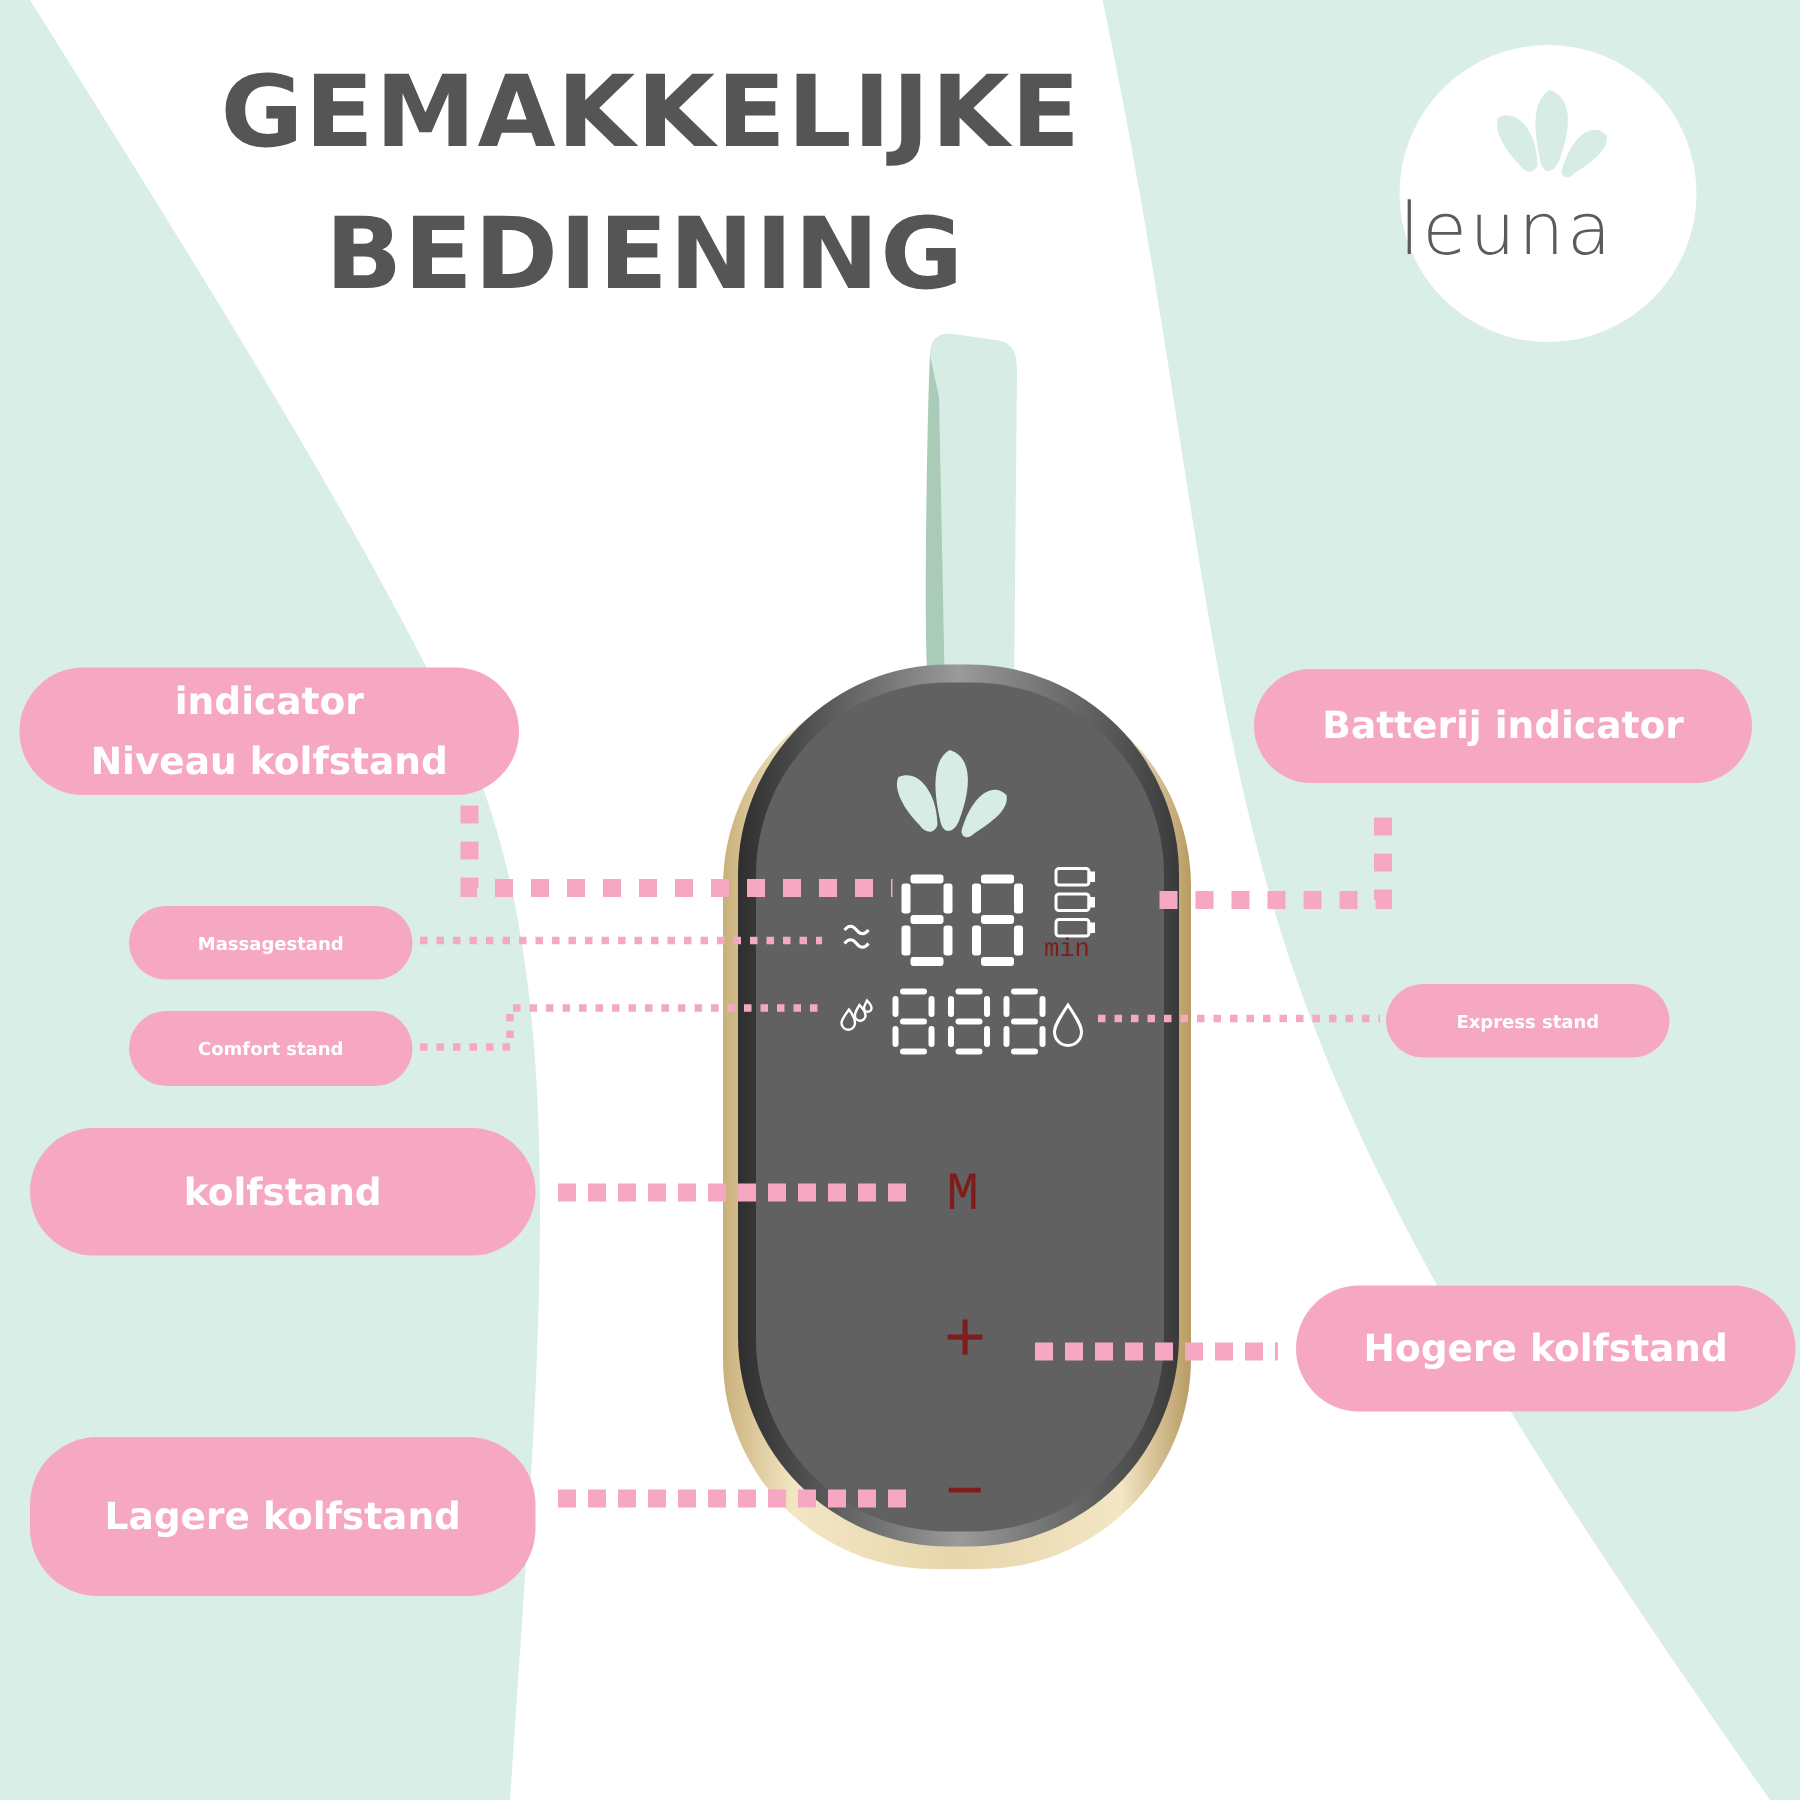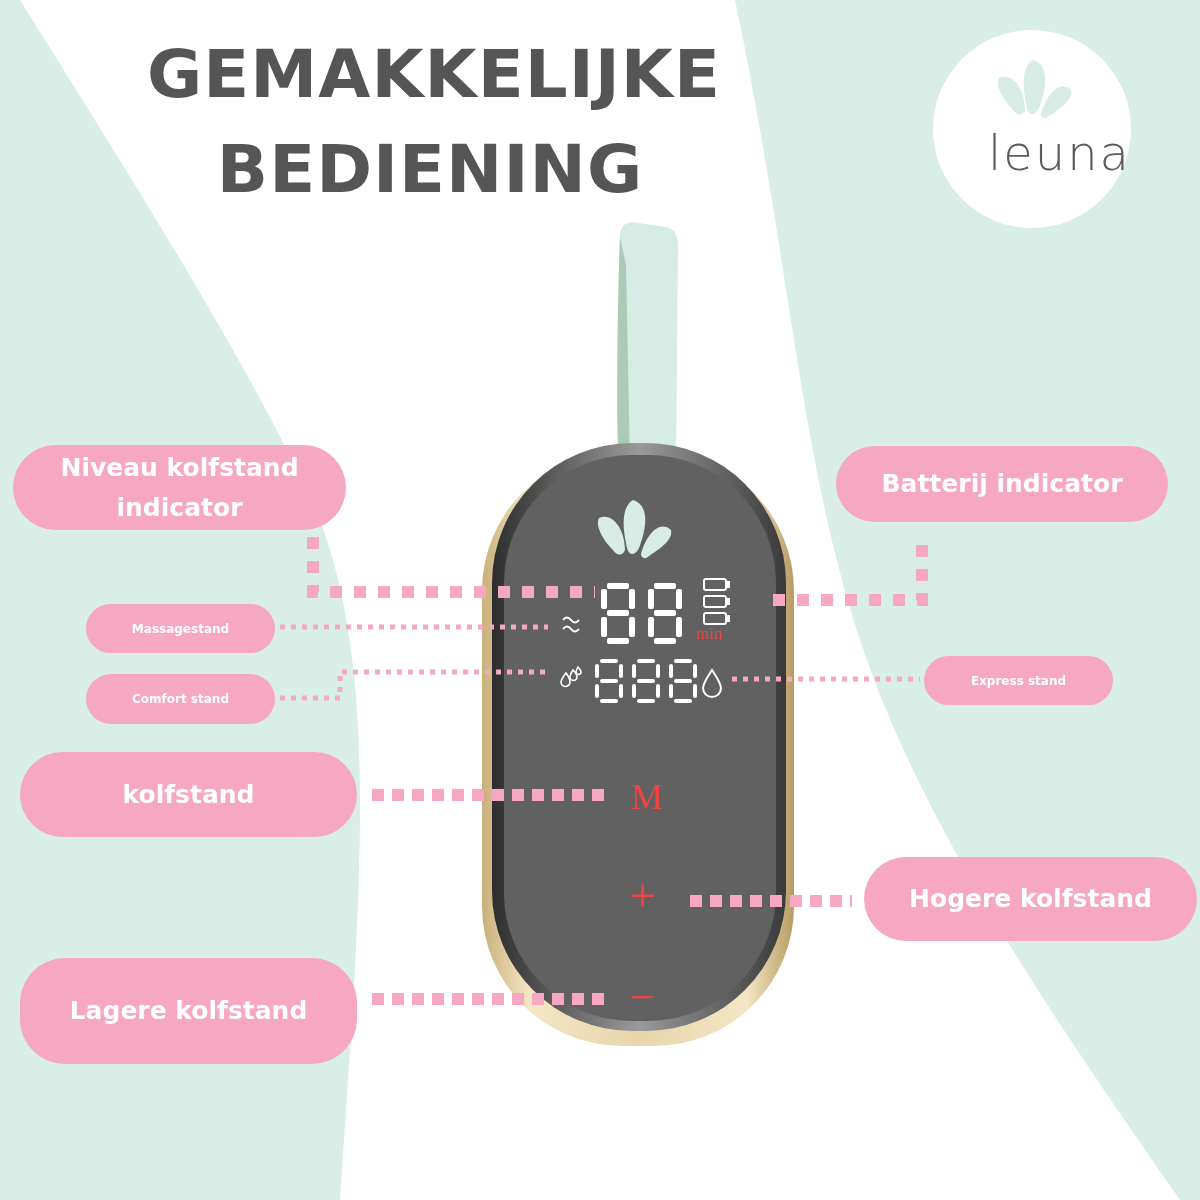--- a/index.html
+++ b/index.html
@@ -2,26 +2,26 @@
 <html><head>
 <meta charset="utf-8">
 <style>
   html, body { margin:0; padding:0; }
   body { width:1200px; height:1200px; position:relative; overflow:hidden; background:#ffffff; font-family:"Liberation Sans", sans-serif; }
   .bg { position:absolute; inset:0; }
   .title { position:absolute; left:0; width:860px; text-align:center; font-family:"DejaVu Sans", sans-serif; font-weight:bold; color:#555555; font-size:66px; letter-spacing:1px; line-height:1; transform:scaleX(1.02); }
   .title.l1 { top:42px; left:4px; }
   .title.l2 { top:137px; }
   .logo { position:absolute; left:933px; top:30px; width:198px; height:198px; border-radius:50%; background:#ffffff; }
-  .logo-text { position:absolute; left:0; width:100%; top:95px; text-align:right; font-family:"DejaVu Sans", sans-serif; font-weight:300; font-size:48px; color:#5b5b5b; letter-spacing:2px; }
+  .logo-text { position:absolute; left:0; width:100%; top:95px; text-align:left; font-family:"DejaVu Sans", sans-serif; font-weight:300; font-size:48px; color:#5b5b5b; letter-spacing:2px; }
   .pill { position:absolute; background:#f6a8c3; color:#ffffff; font-family:"DejaVu Sans", sans-serif; font-weight:bold; display:flex; align-items:center; justify-content:center; text-align:center; border-radius:45px; }
   .pill.big { font-size:25px; line-height:40px; }
   .pill.small { font-size:12px; }
   .dots { position:absolute; }
-  .dev-label { position:absolute; color:#ef4444; font-family:Liberation Serif, serif; font-weight:200; }
+  .dev-label { position:absolute; color:#7f1d1d; font-family:Liberation Mono, monospace; font-weight:200; }
 </style>
 </head>
 <body>
 
 <svg class="bg" width="1200" height="1200" viewBox="0 0 1200 1200">
 
   <path d="M0,0 L20,0 C120,160 260,380 320,520 C380,680 360,900 340,1200 L0,1200 Z" fill="#d9eee6"></path>
 
   <path d="M1200,0 L1200,1200 L1180,1200 C1040,1000 920,820 860,640 C800,460 790,260 735,0 Z" fill="#d9eee6"></path>
 </svg>
@@ -166,22 +166,22 @@
     <path d="M372,795 L605,795" stroke-width="12" stroke-dasharray="12,8"></path>
 
     <path d="M690,901 L852,901" stroke-width="12" stroke-dasharray="12,8"></path>
 
     <path d="M372,999 L605,999" stroke-width="12" stroke-dasharray="12,8"></path>
   </g>
 </svg>
 
 <div class="pill big" style="left:13px;top:445px;width:333px;height:85px;">
   <div>
+    <div>indicator</div>
     <div>Niveau kolfstand</div>
-    <div>indicator</div>
   </div>
 </div>
 
 <div class="pill big" style="left:836px;top:446px;width:332px;height:76px;">Batterij indicator</div>
 
 <div class="pill small" style="left:86px;top:604px;width:189px;height:49px;">Massagestand</div>
 
 <div class="pill small" style="left:86px;top:674px;width:189px;height:50px;">Comfort stand</div>
 
 <div class="pill small" style="left:924px;top:656px;width:189px;height:49px;">Express stand</div>

